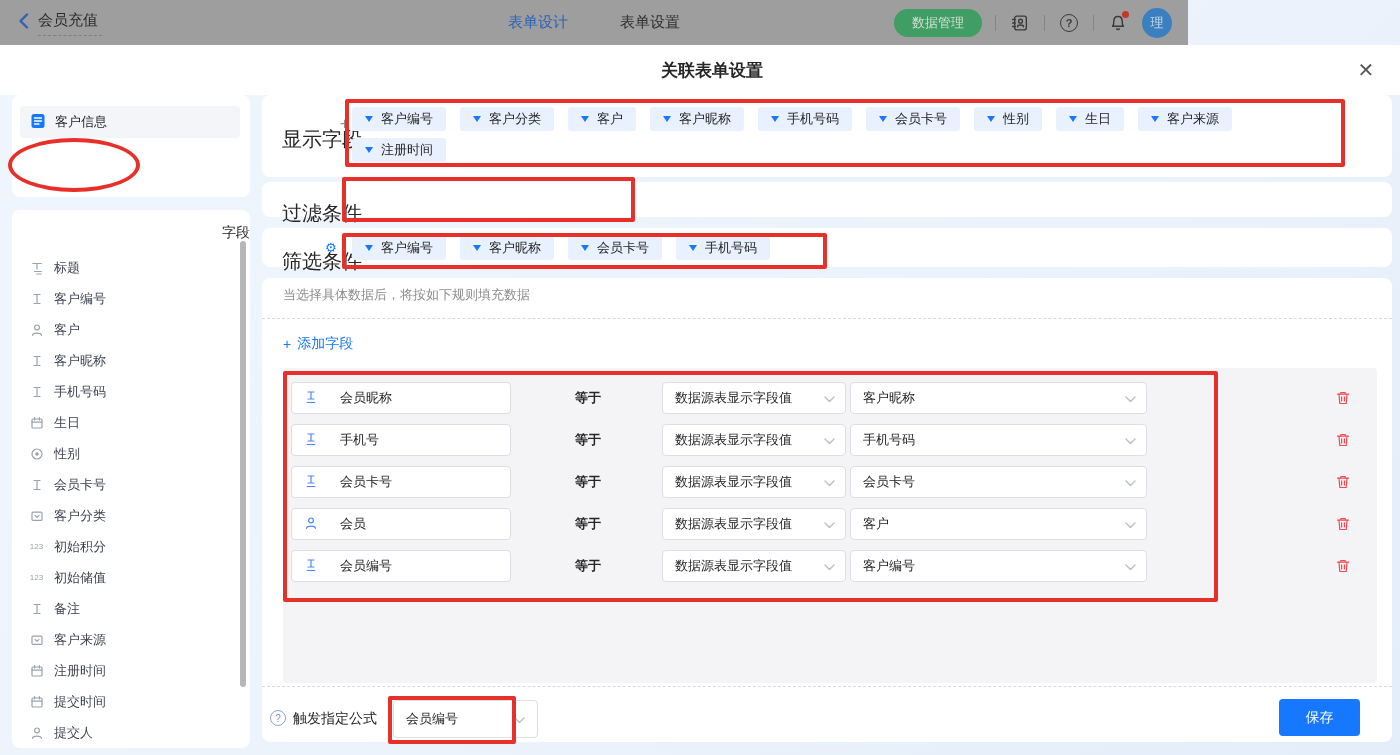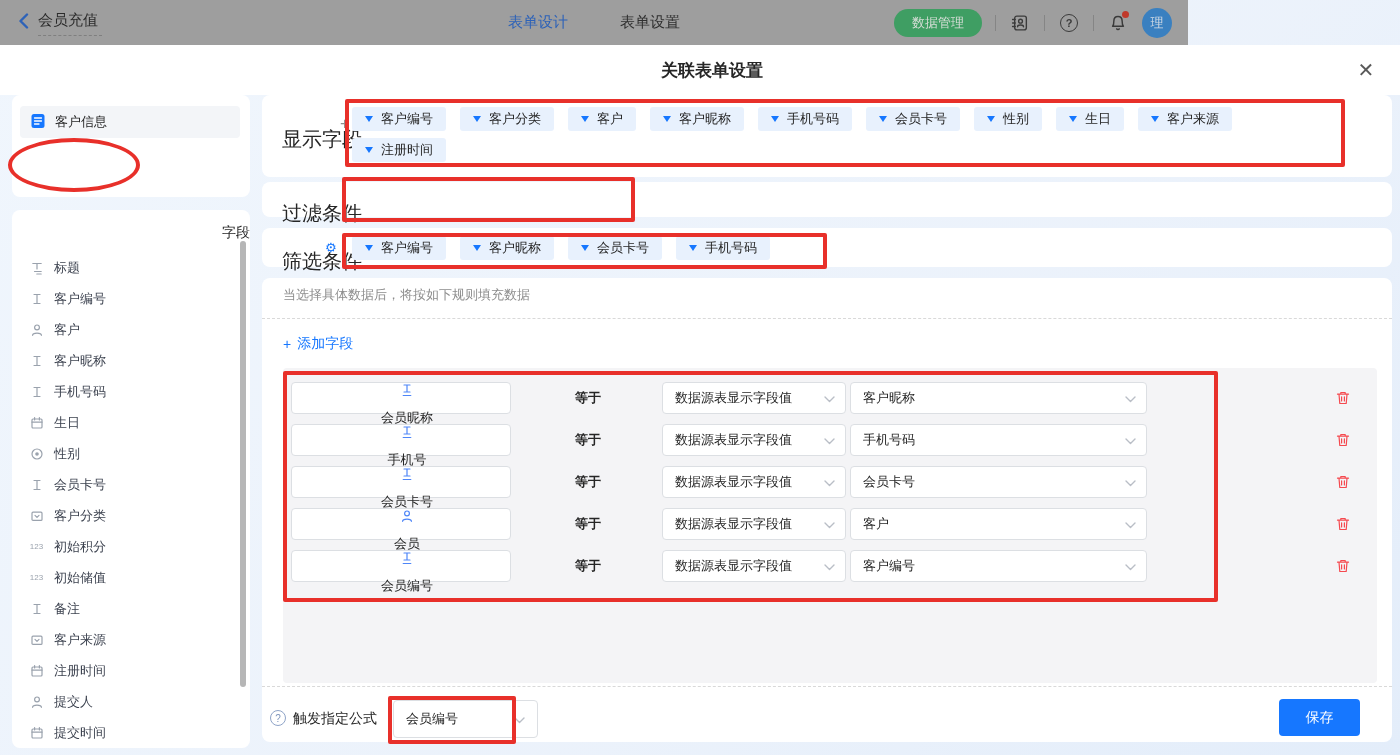--- a/index.html
+++ b/index.html
@@ -59,21 +59,21 @@
   .tag-row { display:flex; gap:14px; }
   #filter-tag-wrap { position:absolute; left:90px; top:5px; }
   #screen-tags { position:absolute; left:90px; top:8px; display:flex; gap:14px; }
 
   
   .hint { position:absolute; left:21px; top:8px; color:#8c8c8c; }
   .dash1 { position:absolute; left:0; top:40px; width:100%; border-bottom:1px dashed #d9d9d9; }
   .add-link { position:absolute; left:21px; top:57px; font-size:14px; color:#1677ff; cursor:pointer; display:flex; gap:6px; align-items:center; }
   #rules-box { position:absolute; left:21px; top:90px; width:1094px; height:315px; background:#f4f4f6; border-radius:4px; padding:14px 0 0 8px; }
   .rrow { position:relative; height:32px; margin-bottom:10px; }
-  .fbox { position:absolute; left:0; top:0; width:220px; height:32px; background:#fff; border:1px solid #dcdfe3; border-radius:4px; display:flex; align-items:center; gap:9px; padding-left:12px;flex-direction:column; }
+  .fbox { position:absolute; left:0; top:0; width:220px; height:32px; background:#fff; border:1px solid #dcdfe3; border-radius:4px; display:flex; align-items:center; gap:22px; padding-left:12px; }
   .eq { position:absolute; left:284px; top:7px; font-weight:700; font-size:13px; }
   .dd { position:absolute; top:0; height:32px; background:#fff; border:1px solid #dcdfe3; border-radius:4px; display:flex; align-items:center; justify-content:space-between; padding:0 10px 0 12px; cursor:pointer; }
   .dd1 { left:371px; width:184px; }
   .dd2 { left:559px; width:297px; }
   .trash { position:absolute; left:1043px; top:7px; width:18px; height:18px; cursor:pointer; display:flex; align-items:center; justify-content:center; }
   .dash2 { position:absolute; left:0; top:408px; width:100%; border-bottom:1px dashed #d9d9d9; }
   .help-ic { position:absolute; left:8px; top:432px; width:16px; height:16px; border:1.2px solid #8fa4c8; border-radius:50%; color:#7c93bb; font-size:10px; display:flex; align-items:center; justify-content:center; cursor:pointer; }
   .trigger-label { position:absolute; left:31px; top:432px; font-size:14px; }
   .trigger-dd { position:absolute; left:131px; top:422px; width:145px; height:38px; background:#fff; border:1px solid #dcdfe3; border-radius:4px; display:flex; align-items:center; justify-content:space-between; padding:0 12px; cursor:pointer; }
   .save-btn { position:absolute; left:1017px; top:421px; width:81px; height:37px; background:#1677ff; border:none; border-radius:4px; color:#fff; font-size:14px; cursor:pointer; font-family:inherit; }
@@ -262,34 +262,34 @@
             <svg width="14" height="14" viewBox="0 0 14 14" fill="none" stroke="#9aa2ad" stroke-width="1.2" stroke-linecap="round" stroke-linejoin="round">
               <rect x="2" y="3" width="10" height="9" rx="1"></rect>
               <path d="M2 6.2H12M4.6 1.6V4M9.4 1.6V4"></path>
             </svg>
           </span>
           <span>注册时间</span>
         </div>
         <div class="f-item">
           <span class="fi-ic">
             <svg width="14" height="14" viewBox="0 0 14 14" fill="none" stroke="#9aa2ad" stroke-width="1.2" stroke-linecap="round" stroke-linejoin="round">
+              <rect x="2" y="3" width="10" height="9" rx="1"></rect>
+              <path d="M2 6.2H12M4.6 1.6V4M9.4 1.6V4"></path>
+            </svg>
+          </span>
+          <span>提交时间</span>
+        </div>
+        <div class="f-item">
+          <span class="fi-ic">
+            <svg width="14" height="14" viewBox="0 0 14 14" fill="none" stroke="#9aa2ad" stroke-width="1.2" stroke-linecap="round" stroke-linejoin="round">
               <circle cx="7" cy="4.4" r="2.4"></circle>
               <path d="M2.6 12.3C2.6 9.4 11.4 9.4 11.4 12.3"></path>
             </svg>
           </span>
           <span>提交人</span>
-        </div>
-        <div class="f-item">
-          <span class="fi-ic">
-            <svg width="14" height="14" viewBox="0 0 14 14" fill="none" stroke="#9aa2ad" stroke-width="1.2" stroke-linecap="round" stroke-linejoin="round">
-              <rect x="2" y="3" width="10" height="9" rx="1"></rect>
-              <path d="M2 6.2H12M4.6 1.6V4M9.4 1.6V4"></path>
-            </svg>
-          </span>
-          <span>提交时间</span>
         </div>
       </div>
     <div class="sb-thumb"></div>
   </div>
 
   <div class="card" id="p-display">
     <span class="row-label" style="top:23px;">显示字段</span>
     <span class="plus" style="position:absolute;left:78px;top:20px;">+</span>
     <div id="display-tags">
       <div class="tag-row" id="display-tags-r1">

